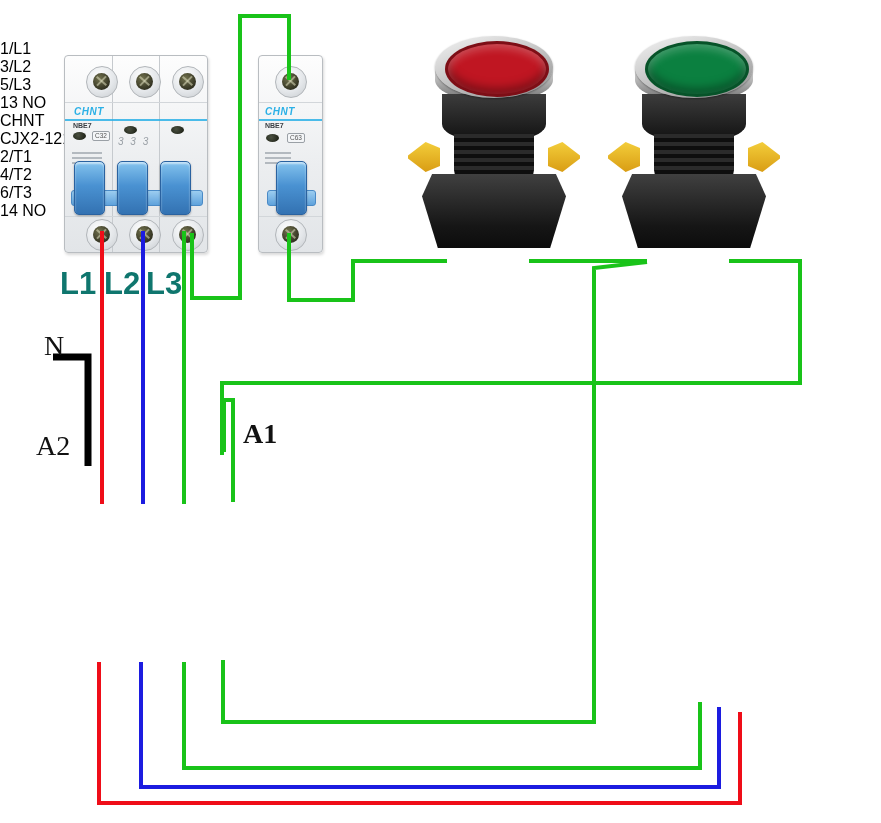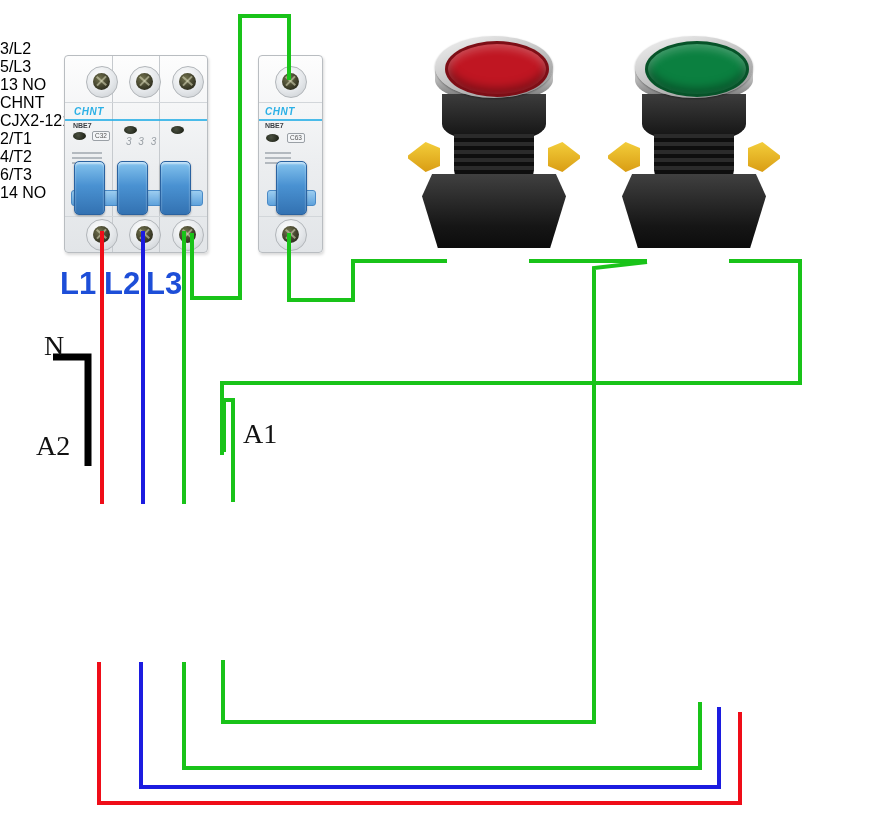--- a/index.html
+++ b/index.html
@@ -3,21 +3,21 @@
 <meta charset="utf-8">
 <style>
   html,body{margin:0;padding:0;background:#fff;}
   .stage{position:relative;width:881px;height:823px;background:#fff;overflow:hidden;
          font-family:"Liberation Sans",sans-serif;}
   .abs{position:absolute;}
   svg.wires{position:absolute;left:0;top:0;z-index:50;pointer-events:none;}
   svg.wires polyline{pointer-events:stroke;}
 
   
-  .phase{position:absolute;z-index:60;font-weight:700;font-size:31px;color:#1d4ed8;
+  .phase{position:absolute;z-index:60;font-weight:700;font-size:31px;color:#0f766e;
          font-family:"Liberation Sans",sans-serif;}
   .serifLbl{position:absolute;z-index:60;font-size:28px;color:#111;
             font-family:"Liberation Serif",serif;}
 
   
   .breaker{position:absolute;z-index:10;background:linear-gradient(180deg,#fdfdfd,#eceef0 55%,#e2e5e8);
            border:1px solid #b9bdc1;border-radius:4px;box-shadow:1px 2px 3px rgba(0,0,0,.15);}
   .pole-div{position:absolute;top:0;bottom:0;width:1px;background:#c6cace;}
   .seam{position:absolute;left:0;right:0;height:1px;background:#d2d6da;}
   .bscrew-boss{position:absolute;width:30px;height:30px;border-radius:50%;
@@ -169,21 +169,21 @@
 
     <div class="bk-model" style="left:8px;top:66px;">NBE7</div>
     <span class="bk-ind" style="left:8px;top:76px;"></span>
     <span class="bk-rating" style="left:27px;top:75px;">C32</span>
     <div class="fineprint" style="left:7px;top:96px;width:30px;"></div>
     <div class="fineprint" style="left:7px;top:101px;width:30px;"></div>
     <div class="fineprint" style="left:7px;top:106px;width:22px;"></div>
 
     <span class="bk-ind" style="left:59px;top:70px;"></span>
     <span class="bk-ind" style="left:106px;top:70px;"></span>
-    <div class="mark333" style="left:53px;top:80px;margin-left:8px;">3 3 3</div>
+    <div class="mark333" style="left:53px;top:80px;">3 3 3</div>
 
     <div class="toggle" style="left:9px;top:105px;"></div>
     <div class="toggle" style="left:52px;top:105px;"></div>
     <div class="toggle" style="left:95px;top:105px;"></div>
     <div class="tiebar" style="left:6px;top:134px;width:130px;"></div>
 
     <div class="bscrew-boss" style="left:21px;top:163px;">
         <div class="bscrew"></div>
       </div>
     <div class="bscrew-boss" style="left:64px;top:163px;">
@@ -268,20 +268,21 @@
     <div class="ct-band"></div>
     <div class="ct-side" style="left:0;"></div>
     <div class="ct-side" style="left:186px;"></div>
     <div class="ct-coil" style="left:14px;"></div>
     <div class="ct-slot" style="left:58px;top:30px;width:13px;height:22px;"></div>
     <div class="ct-coil small" style="left:106px;"></div>
     <div class="ct-slot" style="left:140px;top:32px;width:8px;height:18px;"></div>
     <div class="ct-coil" style="left:149px;"></div>
 
     <div class="ct-screwrow"></div>
+    <div class="ct-tlabel" style="left:19px;">1/L1</div>
     <div class="ct-tlabel" style="left:64px;">3/L2</div>
     <div class="ct-tlabel" style="left:104px;">5/L3</div>
     <div class="ct-tlabel" style="left:149px;">13 NO</div>
     <div class="screw" style="left:24px;top:73px;"></div>
     <div class="screw" style="left:69px;top:73px;"></div>
     <div class="screw" style="left:109px;top:73px;"></div>
     <div class="screw" style="left:154px;top:73px;"></div>
 
     <div class="ct-dark">
       <div class="ct-centerblock"></div>
@@ -344,15 +345,15 @@
       <polyline points="141,662 141,787 719,787 719,707" fill="none" stroke="#1c1ce0" stroke-width="4" stroke-linejoin="miter" stroke-linecap="butt"></polyline>
       <polyline points="184,662 184,768 700,768 700,702" fill="none" stroke="#19c319" stroke-width="4" stroke-linejoin="miter" stroke-linecap="butt"></polyline>
       <polyline points="53,357 88,357 88,466" fill="none" stroke="#000000" stroke-width="7" stroke-linejoin="miter" stroke-linecap="butt"></polyline>
     </svg>
 
   <div class="phase" style="left:60px;top:266px;">L1</div>
   <div class="phase" style="left:104px;top:266px;">L2</div>
   <div class="phase" style="left:146px;top:266px;text-align:right;">L3</div>
   <div class="serifLbl" style="left:44px;top:330px;">N</div>
   <div class="serifLbl" style="left:36px;top:430px;">A2</div>
-  <div class="serifLbl" style="left:243px;top:418px;">A1</div>
+  <div class="serifLbl" style="left:243px;top:418px;font-weight:bold;">A1</div>
 
 </div>
 
 </body></html>

